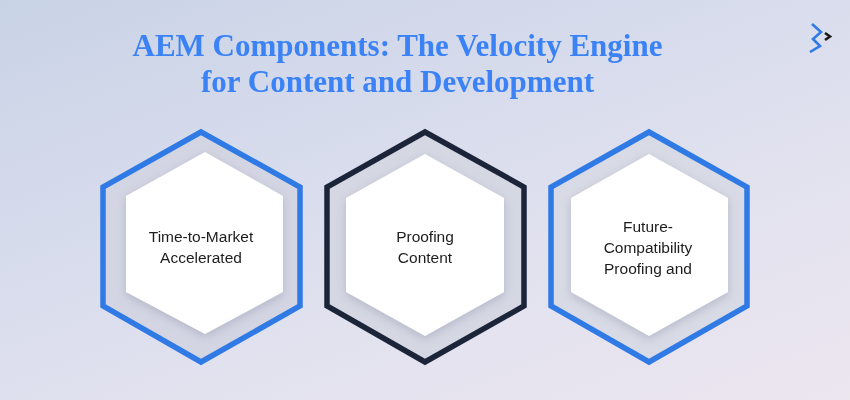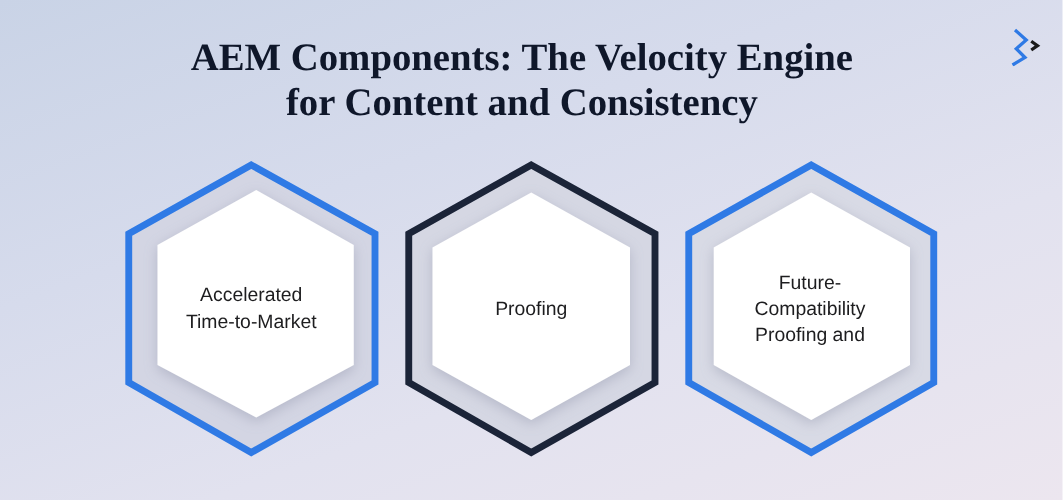--- a/index.html
+++ b/index.html
@@ -4,79 +4,79 @@
 <style>
   html, body { margin: 0; padding: 0; }
   body {
     width: 850px; height: 400px; overflow: hidden; position: relative;
     background: linear-gradient(160deg, #c9d3e6 0%, #d6dbec 35%, #e2e2ef 65%, #ece6ef 100%);
     font-family: "Liberation Sans", sans-serif;
   }
   .title {
     position: absolute; left: 0; top: 28px; width: 795px; text-align: center;
     font-family: "Liberation Serif", "DejaVu Serif", serif;
-    font-weight: bold; font-size: 31px; line-height: 36px; color: #0f172a;
+    font-weight: bold; font-size: 31px; line-height: 36px; color: #3b82f6;
     margin: 0;
-    padding-left: 20px;
   }
   .title span { display: block; }
   .logo { position: absolute; left: 803px; top: 21px; width: 32px; height: 32px; }
   .hex-wrap { position: absolute; top: 126px; width: 214px; height: 242px; }
   .hex-wrap svg { position: absolute; left: 0; top: 0; }
   .hex-text {
     position: absolute; left: 30px; width: 154px; top: 0; height: 242px;
     display: flex; align-items: center; justify-content: center; text-align: center;
     font-size: 15.5px; line-height: 21px; color: #1d1d1f;
   }
   .hex-text span { display: block; }
 </style>
 </head>
 <body>
 
 <h1 class="title">
   <span>AEM Components: The Velocity Engine</span>
-  <span>for Content and Consistency</span>
+  <span>for Content and Development</span>
 </h1>
 
 <svg class="logo" viewBox="0 0 32 32">
   <polyline points="9,3 18,11 10,18 17,25 7,31" fill="none" stroke="#2f7ae5" stroke-width="2.6" stroke-linejoin="miter"></polyline>
   <polyline points="22,12 27,15.5 22,19" fill="none" stroke="#1a1a1a" stroke-width="2.6"></polyline>
 </svg>
 
 <div class="hex-wrap" style="left:94px;">
   <svg width="214" height="242" viewBox="0 0 214 242">
     <defs>
       <filter id="sh1" x="-20%" y="-20%" width="140%" height="140%">
         <feDropShadow dx="0" dy="3" stdDeviation="5" flood-color="#8d93a8" flood-opacity="0.45"></feDropShadow>
       </filter>
     </defs>
     <polygon points="107,6 206,61 206,180 107,236 9,180 9,61" fill="#d3d5e3" stroke="#2f7ae5" stroke-width="5.5"></polygon>
     <polygon points="111,26 189,70 189,166 111,208 32,166 32,70" fill="#ffffff" filter="url(#sh1)"></polygon>
   </svg>
   <div class="hex-text">
     <div>
+      <span>Time-to-Market</span>
       <span>Accelerated</span>
-      <span>Time-to-Market</span>
     </div>
   </div>
 </div>
 
 <div class="hex-wrap" style="left:318px;">
   <svg width="214" height="242" viewBox="0 0 214 242">
     <defs>
       <filter id="sh2" x="-20%" y="-20%" width="140%" height="140%">
         <feDropShadow dx="0" dy="3" stdDeviation="5" flood-color="#8d93a8" flood-opacity="0.45"></feDropShadow>
       </filter>
     </defs>
     <polygon points="107,6 206,61 206,180 107,236 9,180 9,61" fill="#d5d7e3" stroke="#1b2438" stroke-width="5.5"></polygon>
     <polygon points="107,28 186,72 186,166 107,210 28,166 28,72" fill="#ffffff" filter="url(#sh2)"></polygon>
   </svg>
   <div class="hex-text">
     <div>
       <span>Proofing</span>
+      <span>Content</span>
     </div>
   </div>
 </div>
 
 <div class="hex-wrap" style="left:541px;">
   <svg width="214" height="242" viewBox="0 0 214 242">
     <defs>
       <filter id="sh3" x="-20%" y="-20%" width="140%" height="140%">
         <feDropShadow dx="0" dy="3" stdDeviation="5" flood-color="#8d93a8" flood-opacity="0.45"></feDropShadow>
       </filter>

